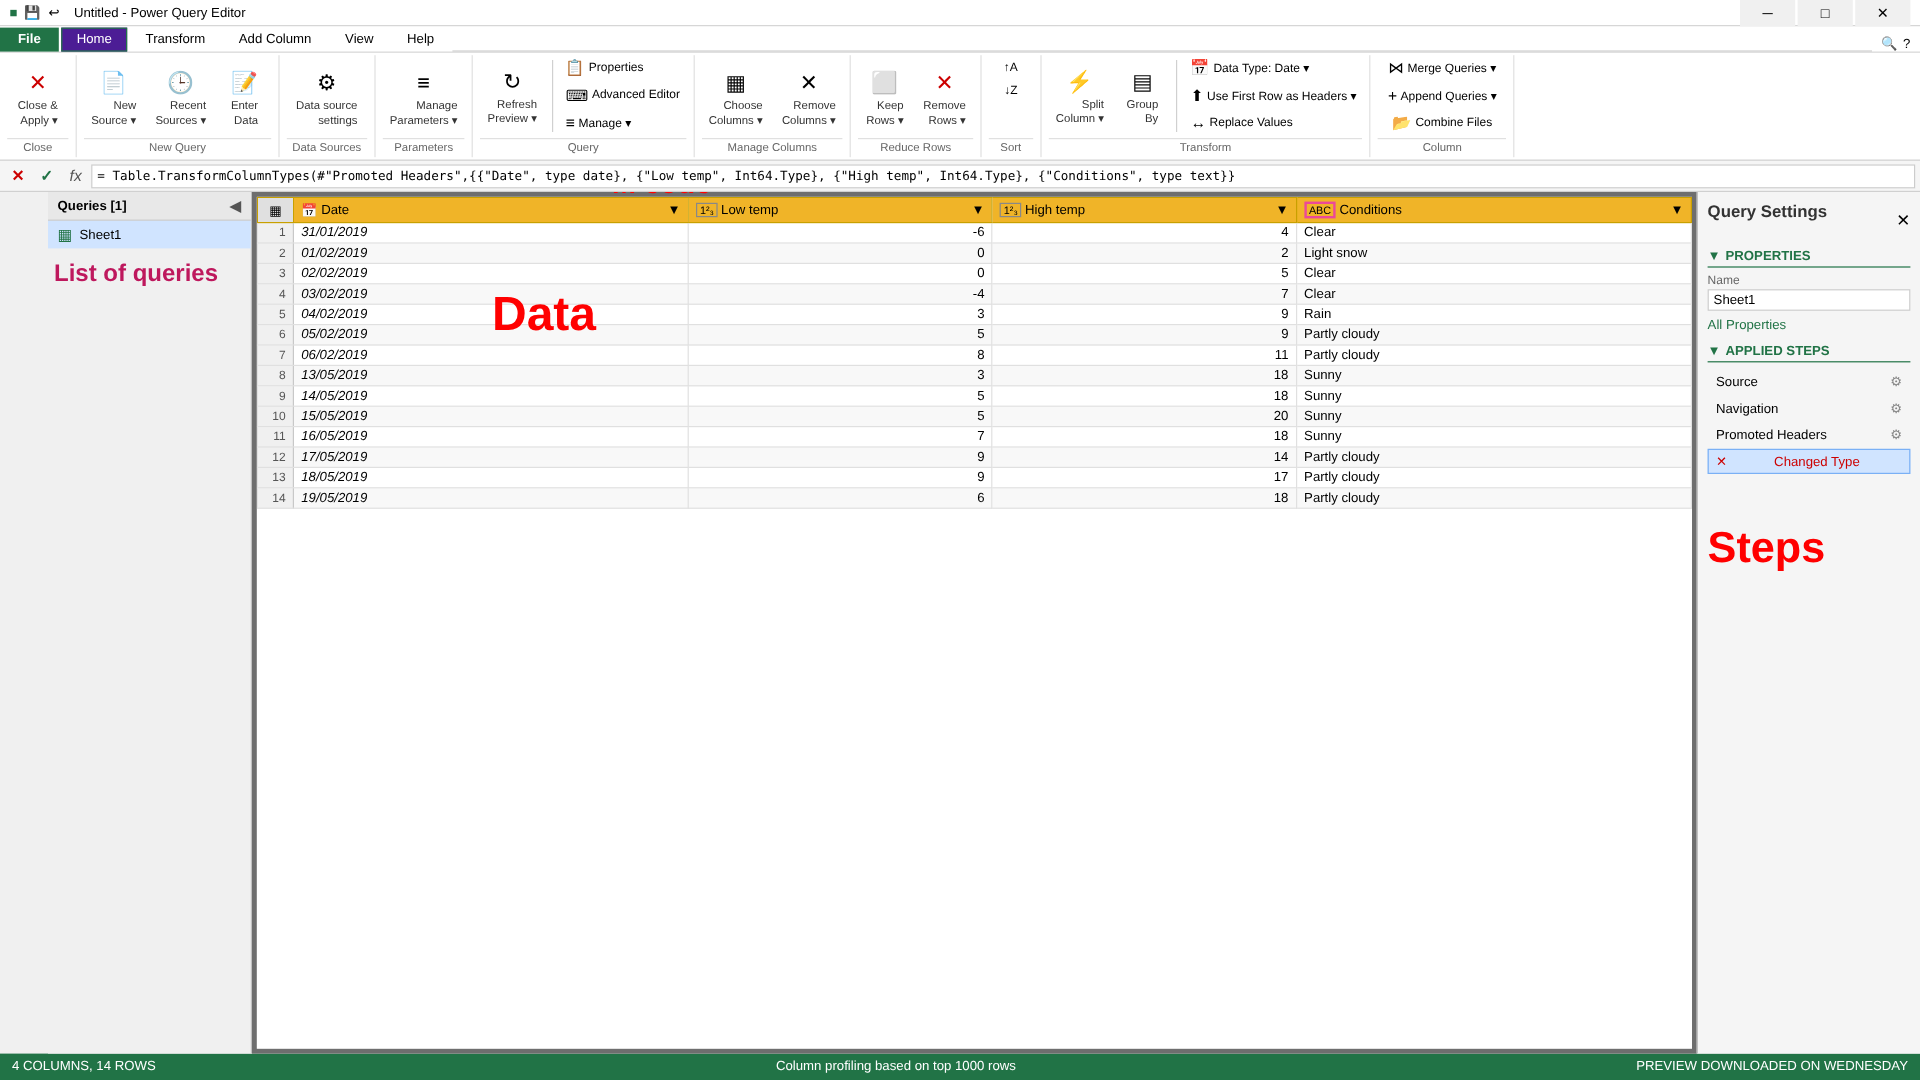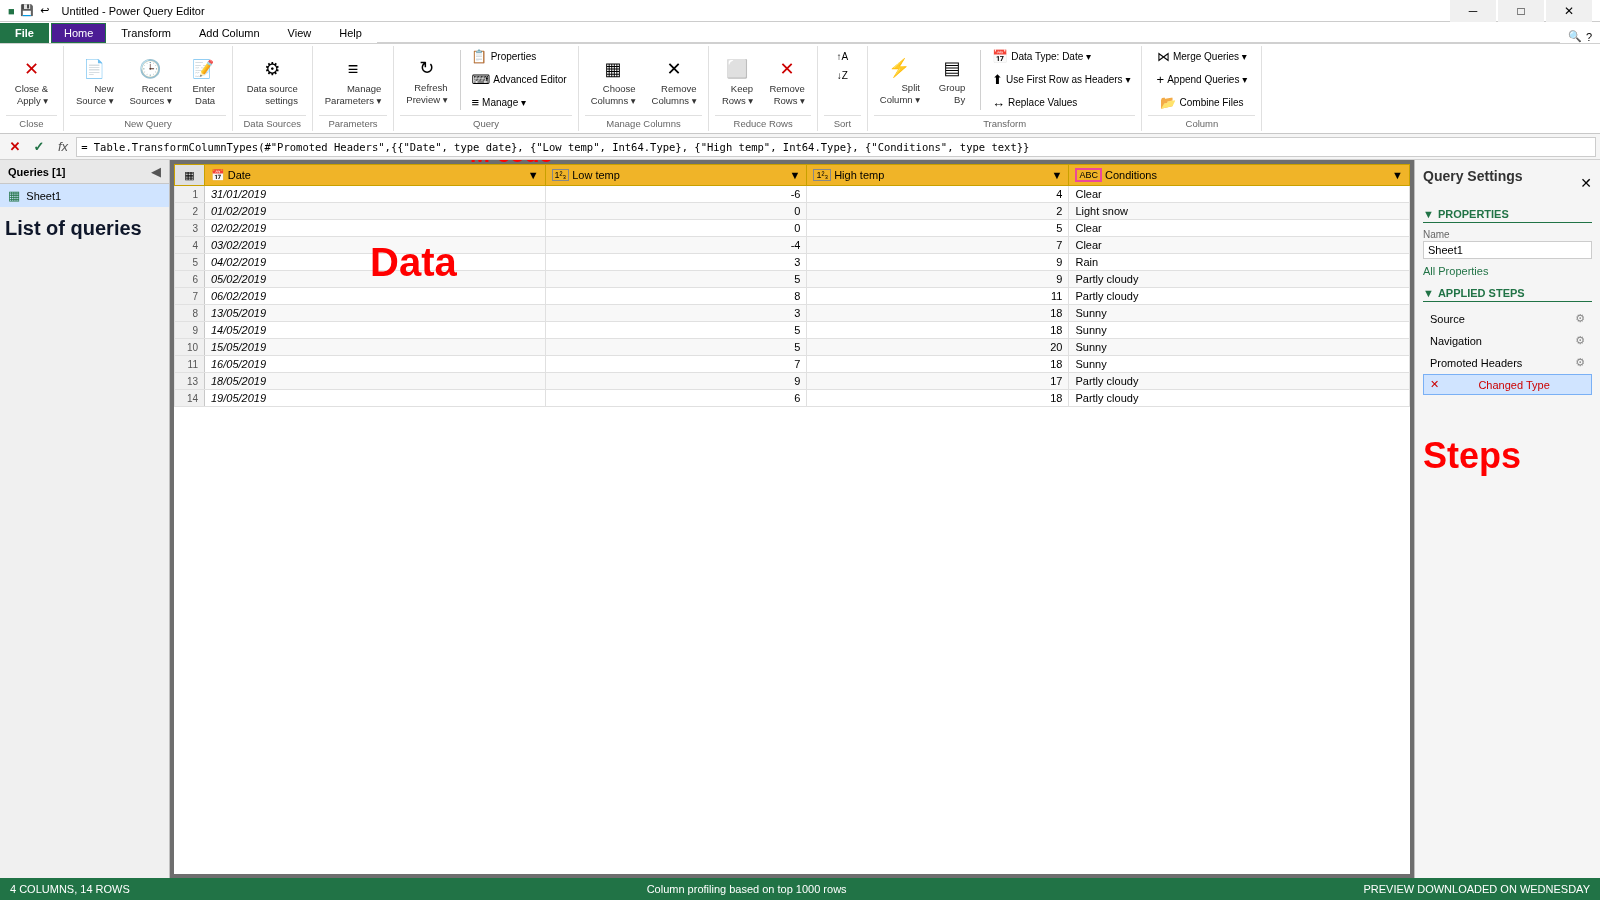--- a/index.html
+++ b/index.html
@@ -142,20 +142,21 @@
       padding: 0 4px;
       font-size: 11px;
       font-family: 'Consolas', monospace;
       color: #000;
     }
 
     
     .main-layout {
       display: flex;
       height: calc(900px - 22px - 22px - 90px - 26px - 22px);
+      margin-left: 40px;
     }
 
     
     .queries-panel {
       width: 170px;
       background: #f0f0f0;
       border-right: 1px solid #c0c0c0;
       display: flex;
       flex-direction: column;
     }
@@ -524,21 +525,21 @@
     <div class="queries-header">
       <span class="queries-header-title">Queries [1]</span>
       <span class="queries-collapse">◀</span>
     </div>
     <div class="query-item">
       <span class="query-icon">▦</span>
       <span>Sheet1</span>
     </div>
 
     <div style="position:relative; padding:10px 5px;">
-      <span style="font-size:20px; font-weight:bold; color:#0f172a;">List of queries</span>
+      <span style="font-size:20px; font-weight:bold; color:#be185d;">List of queries</span>
     </div>
   </div>
 
   <div class="data-area" style="position:relative;">
 
     <div style="position:absolute; top:-20px; left:300px; z-index:200; pointer-events:none;">
       <span style="font-size:24px; font-weight:bold; color:red;">M code</span>
     </div>
 
     <div style="position:absolute; top:80px; left:200px; z-index:200; pointer-events:none;">
@@ -654,20 +655,27 @@
     <td>Sunny</td>
   </tr>
             <tr>
     <td class="row-num">11</td>
     <td class="date-col">16/05/2019</td>
     <td class="num-col">7</td>
     <td class="num-col">18</td>
     <td>Sunny</td>
   </tr>
             <tr>
+    <td class="row-num">12</td>
+    <td class="date-col">17/05/2019</td>
+    <td class="num-col">9</td>
+    <td class="num-col">14</td>
+    <td>Partly cloudy</td>
+  </tr>
+            <tr>
     <td class="row-num">13</td>
     <td class="date-col">18/05/2019</td>
     <td class="num-col">9</td>
     <td class="num-col">17</td>
     <td>Partly cloudy</td>
   </tr>
             <tr>
     <td class="row-num">14</td>
     <td class="date-col">19/05/2019</td>
     <td class="num-col">6</td>

